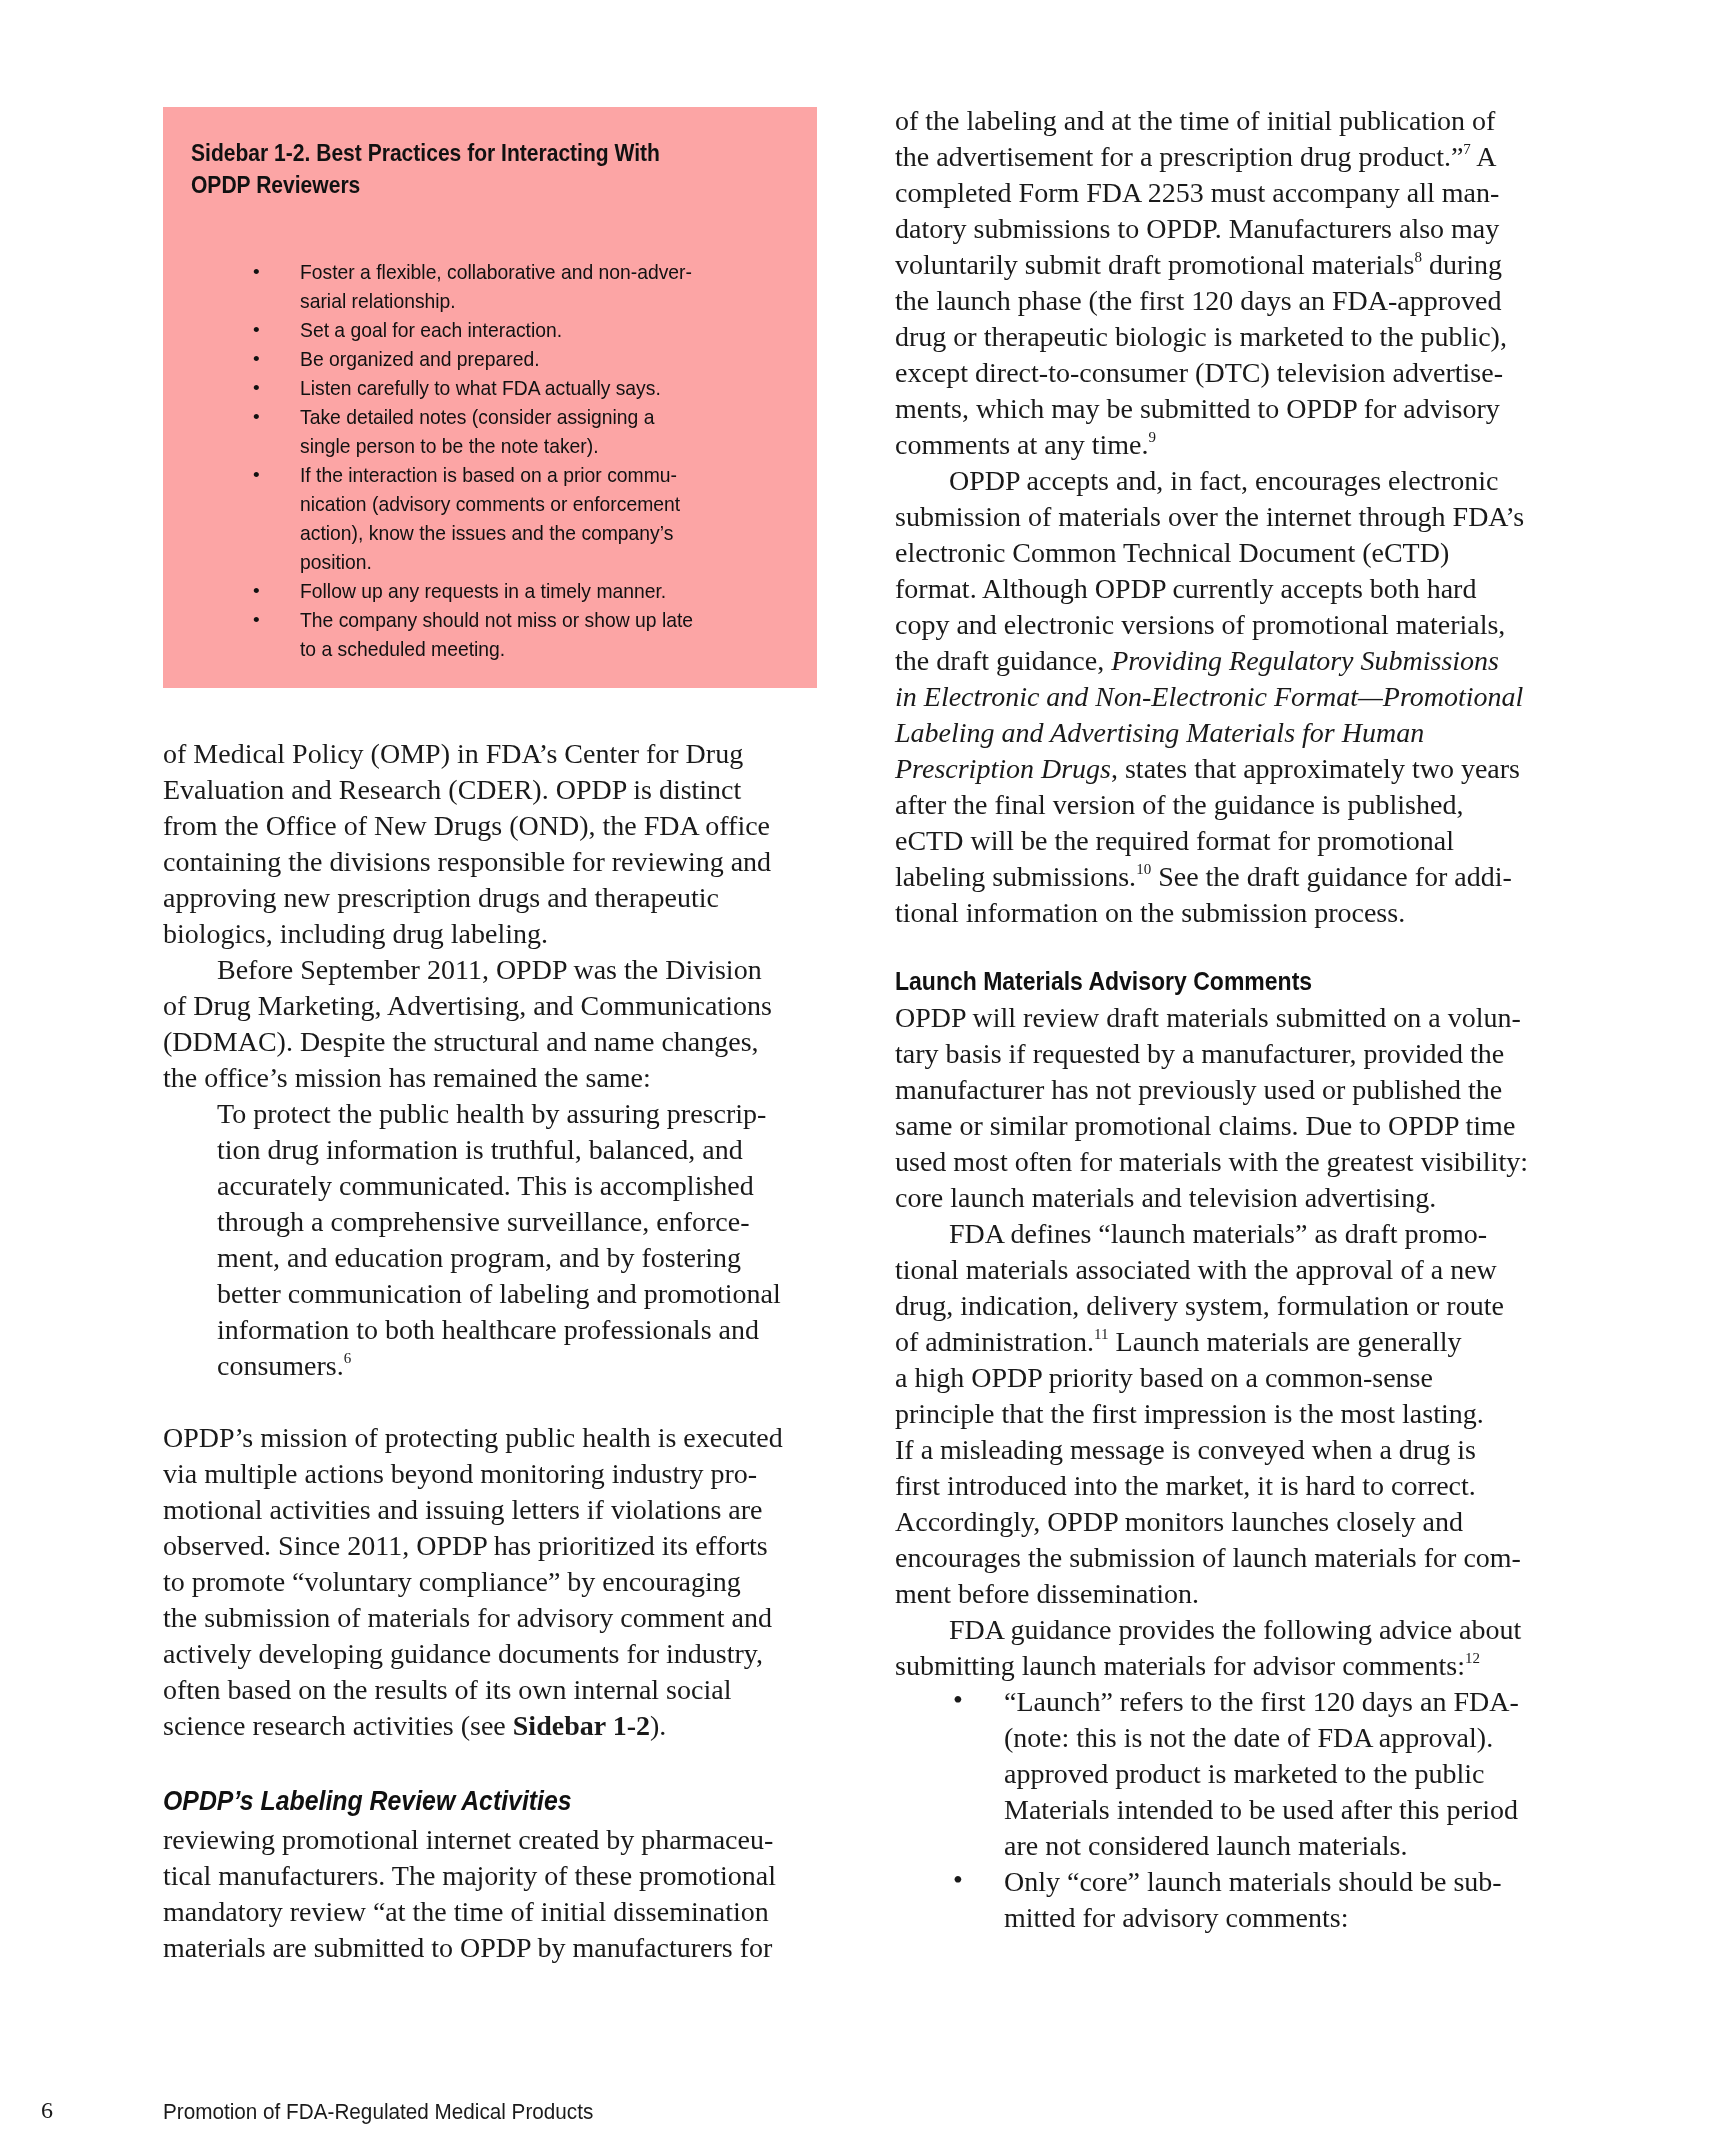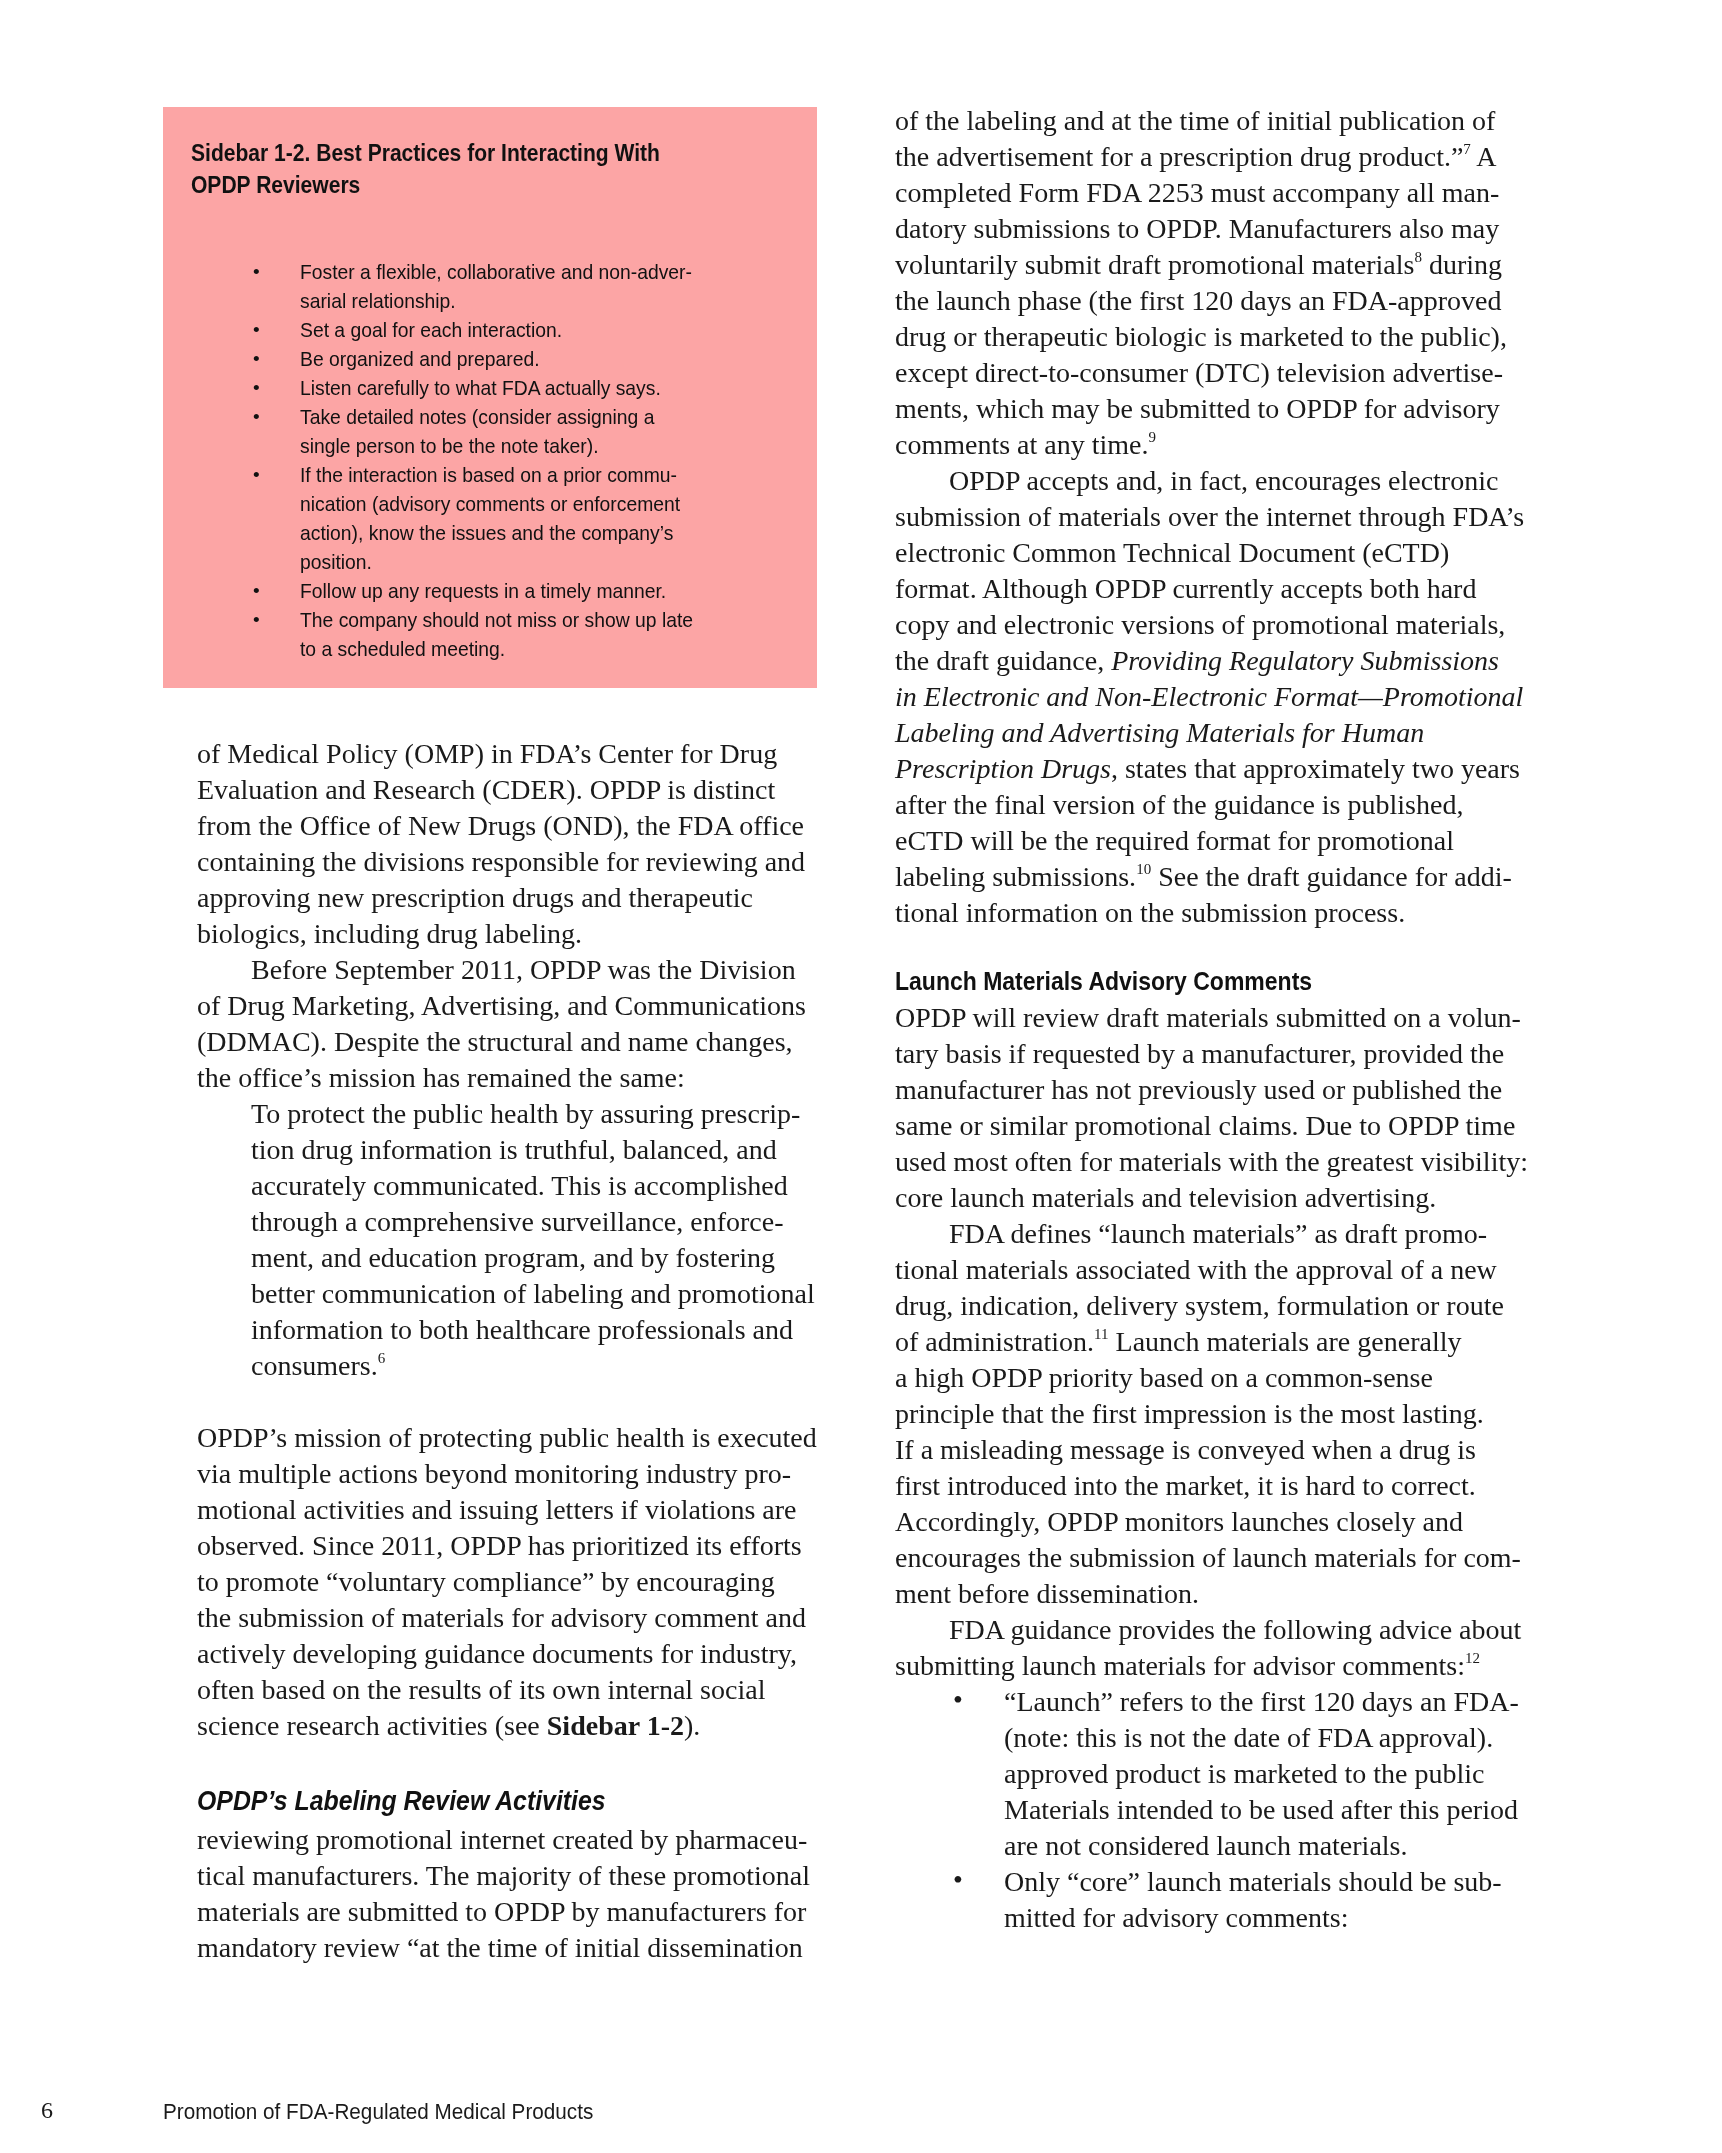--- a/index.html
+++ b/index.html
@@ -83,21 +83,21 @@
         <span class="sb-line">Follow up any requests in a timely manner.</span>
       </div>
       <div class="sb-item">
         <span class="bullet">•</span>
         <span class="sb-line">The company should not miss or show up late</span>
         <span class="sb-line">to a scheduled meeting.</span>
       </div>
     </div>
 </div>
 
-<div class="col col-left serif" style="top: 736px; margin-left: 34px;">
+<div class="col col-left serif" style="top: 736px;">
   <div id="lc-para1">
       <span class="line">of Medical Policy (OMP) in FDA’s Center for Drug</span>
       <span class="line">Evaluation and Research (CDER). OPDP is distinct</span>
       <span class="line">from the Office of New Drugs (OND), the FDA office</span>
       <span class="line">containing the divisions responsible for reviewing and</span>
       <span class="line">approving new prescription drugs and therapeutic</span>
       <span class="line">biologics, including drug labeling.</span>
     </div>
   <div id="lc-para2">
       <span class="line indent">Before September 2011, OPDP was the Division</span>
@@ -127,22 +127,22 @@
       <span class="line">often based on the results of its own internal social</span>
     </div>
   <span class="line">
     <span>science research activities (see </span><b>Sidebar 1-2</b><span>).</span>
   </span>
   <div style="height: 37px;"></div>
   <span class="heading-sans heading-italic sans" style="font-size:27px; height: 41px; line-height: 41px;">OPDP’s Labeling Review Activities</span>
   <div id="lc-para4">
       <span class="line">reviewing promotional internet created by pharmaceu-</span>
       <span class="line">tical manufacturers. The majority of these promotional</span>
+      <span class="line">mandatory review “at the time of initial dissemination</span>
       <span class="line">materials are submitted to OPDP by manufacturers for</span>
-      <span class="line">mandatory review “at the time of initial dissemination</span>
     </div>
 </div>
 
 <div class="col col-right serif">
   <span class="line">of the labeling and at the time of initial publication of</span>
   <span class="line"><span>the advertisement for a prescription drug product.”</span><sup>7</sup><span> A</span></span>
   <span class="line">completed Form FDA 2253 must accompany all man-</span>
   <span class="line">datory submissions to OPDP. Manufacturers also may</span>
   <span class="line"><span>voluntarily submit draft promotional materials</span><sup>8</sup><span> during</span></span>
   <span class="line">the launch phase (the first 120 days an FDA-approved</span>

